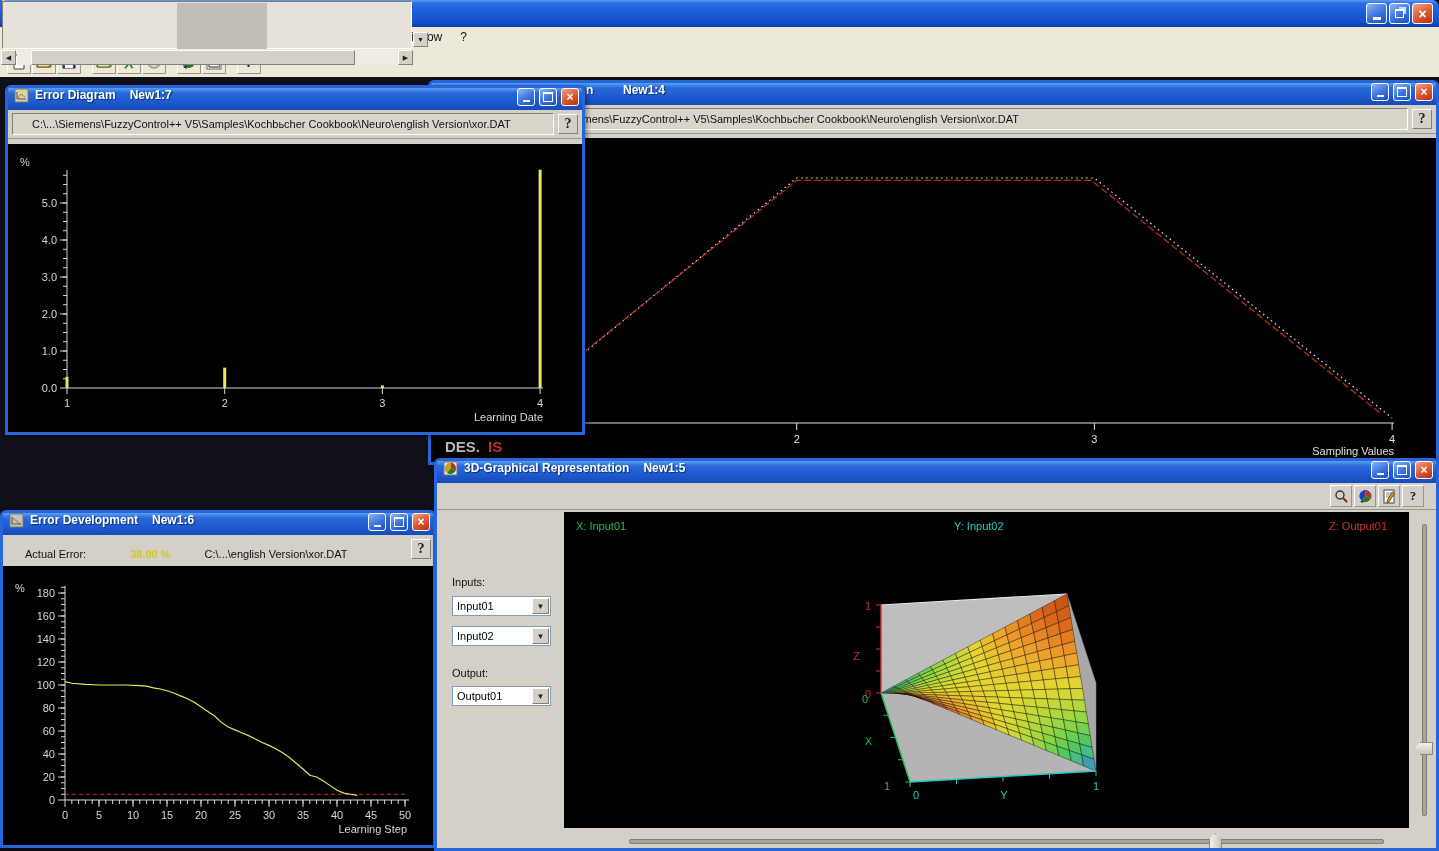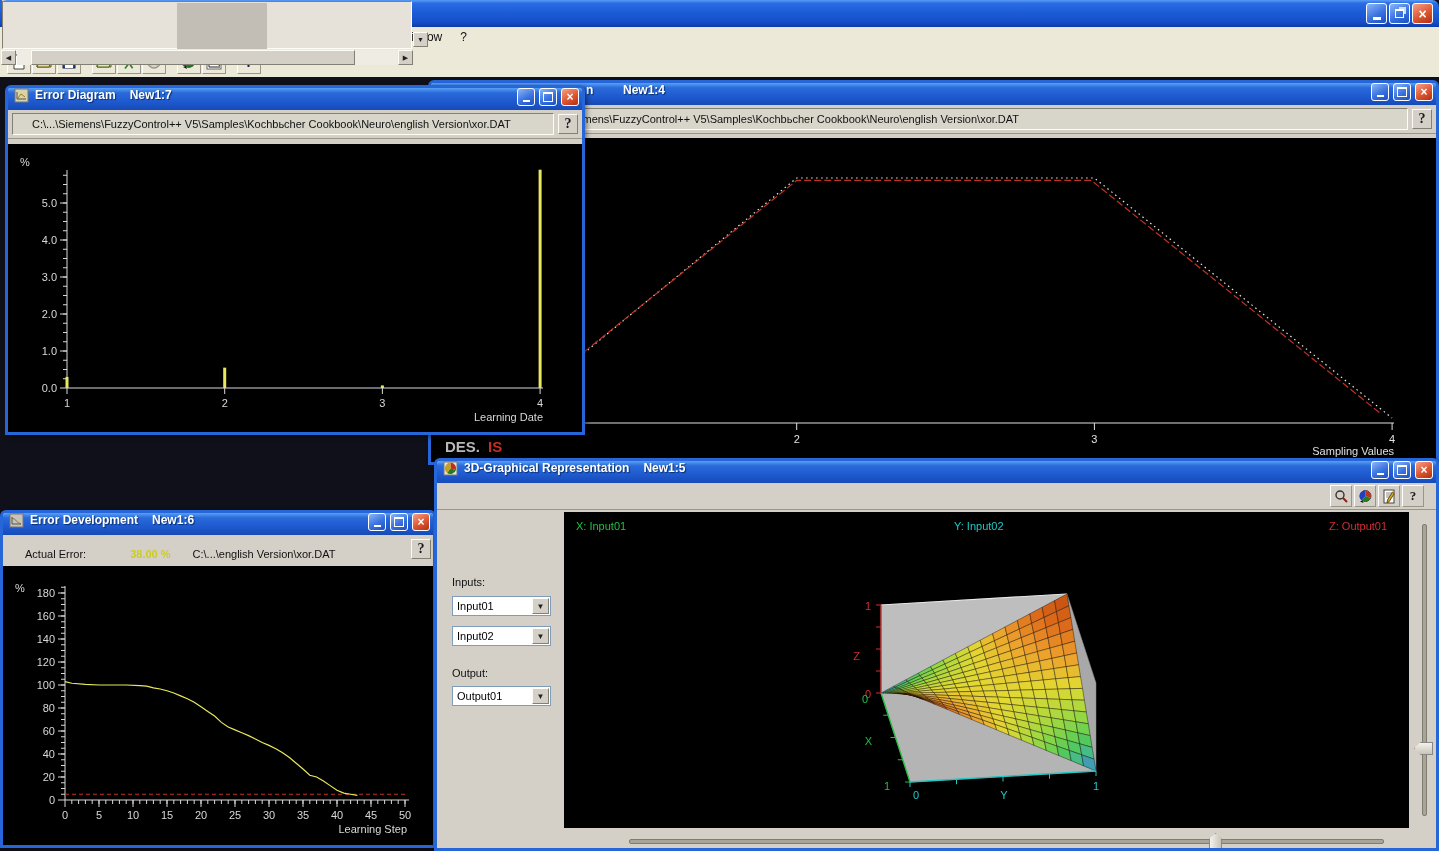--- a/index.html
+++ b/index.html
@@ -62,21 +62,21 @@
   #win-errdiag{left:5px;top:85px;width:580px;height:350px;z-index:3}
   #win-partial{left:0;top:437px;width:438px;height:73px;z-index:4;background:#d4d0c8;border-left:2px solid #2666d8;box-sizing:border-box}
   #win-errdev{left:0;top:510px;width:436px;height:338px;z-index:5}
   #win-3d{left:434px;top:458px;width:1005px;height:393px;z-index:6}
 
   
   .edhead{height:30px;background:#d4d0c8;border-bottom:1px solid #9a9687;display:flex;align-items:center;
     font-size:11px;padding:4px 4px;position:relative}
   .edhead .lab{margin-left:18px;color:#111}
   .edhead .val{margin-left:44px;color:#cccc22;font-weight:bold}
-  .edhead .pth{margin-left:22px;color:#111}
+  .edhead .pth{margin-left:34px;color:#111}
   .edhead .helpbtn{position:absolute;right:2px;top:4px}
 
   
   .leg-des{position:absolute;left:14px;top:300px;color:#b8b8b8;font-size:15px;font-weight:bold}
   .leg-is{position:absolute;left:57px;top:300px;color:#c23020;font-size:15px;font-weight:bold}
 
   
   .tb3d{height:26px;background:#d4d0c8;border-bottom:1px solid #9a9687;display:flex;align-items:center;
     justify-content:flex-end;gap:2px;padding-right:12px}
   .tb3d .tbtn{width:22px;height:22px;background:#d4d0c8}

